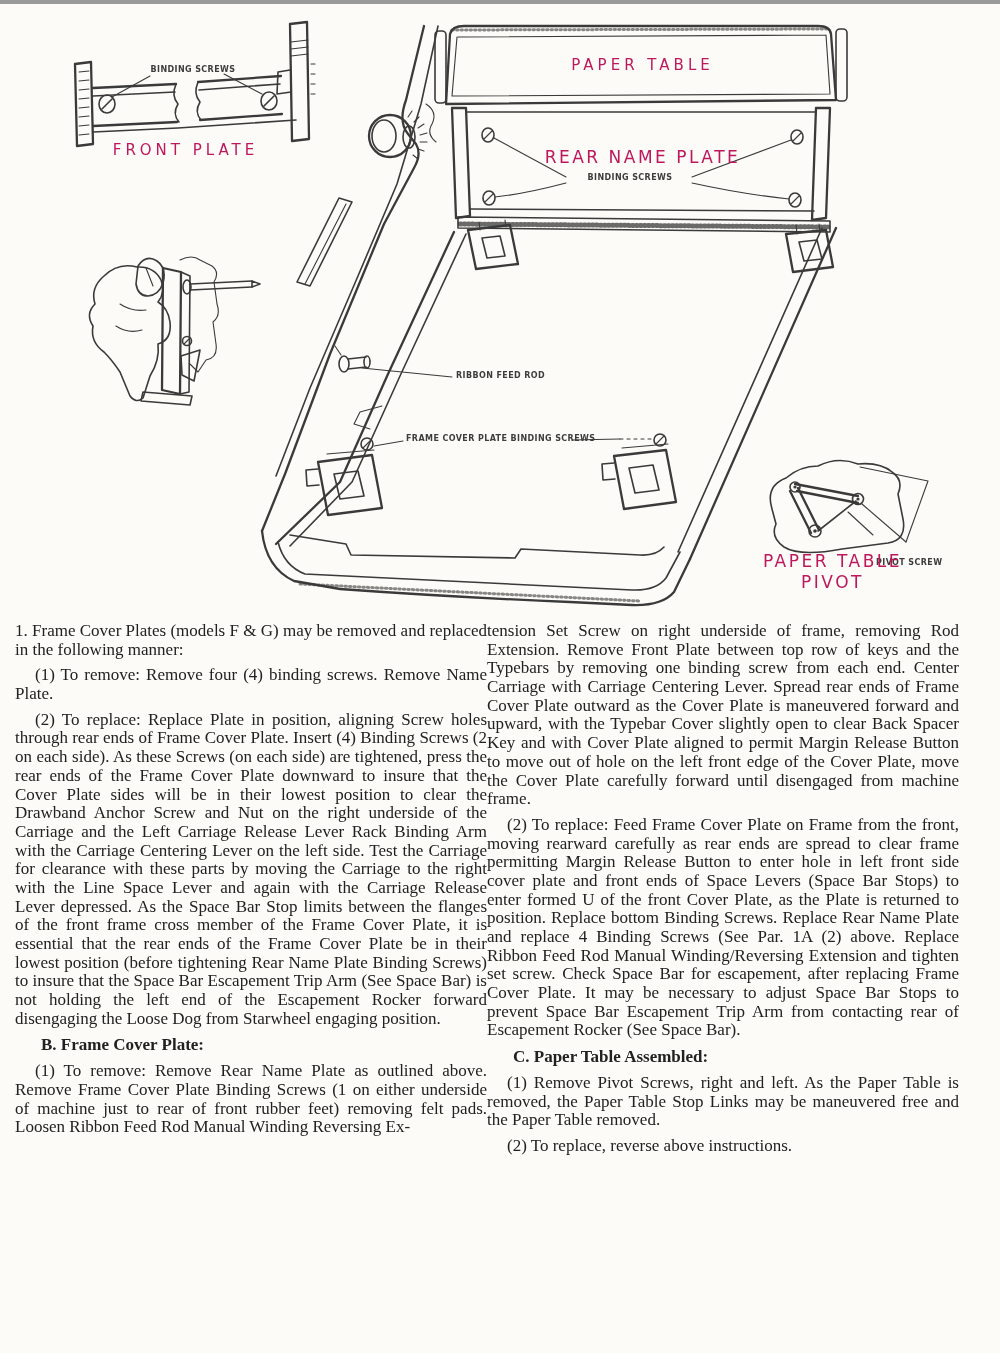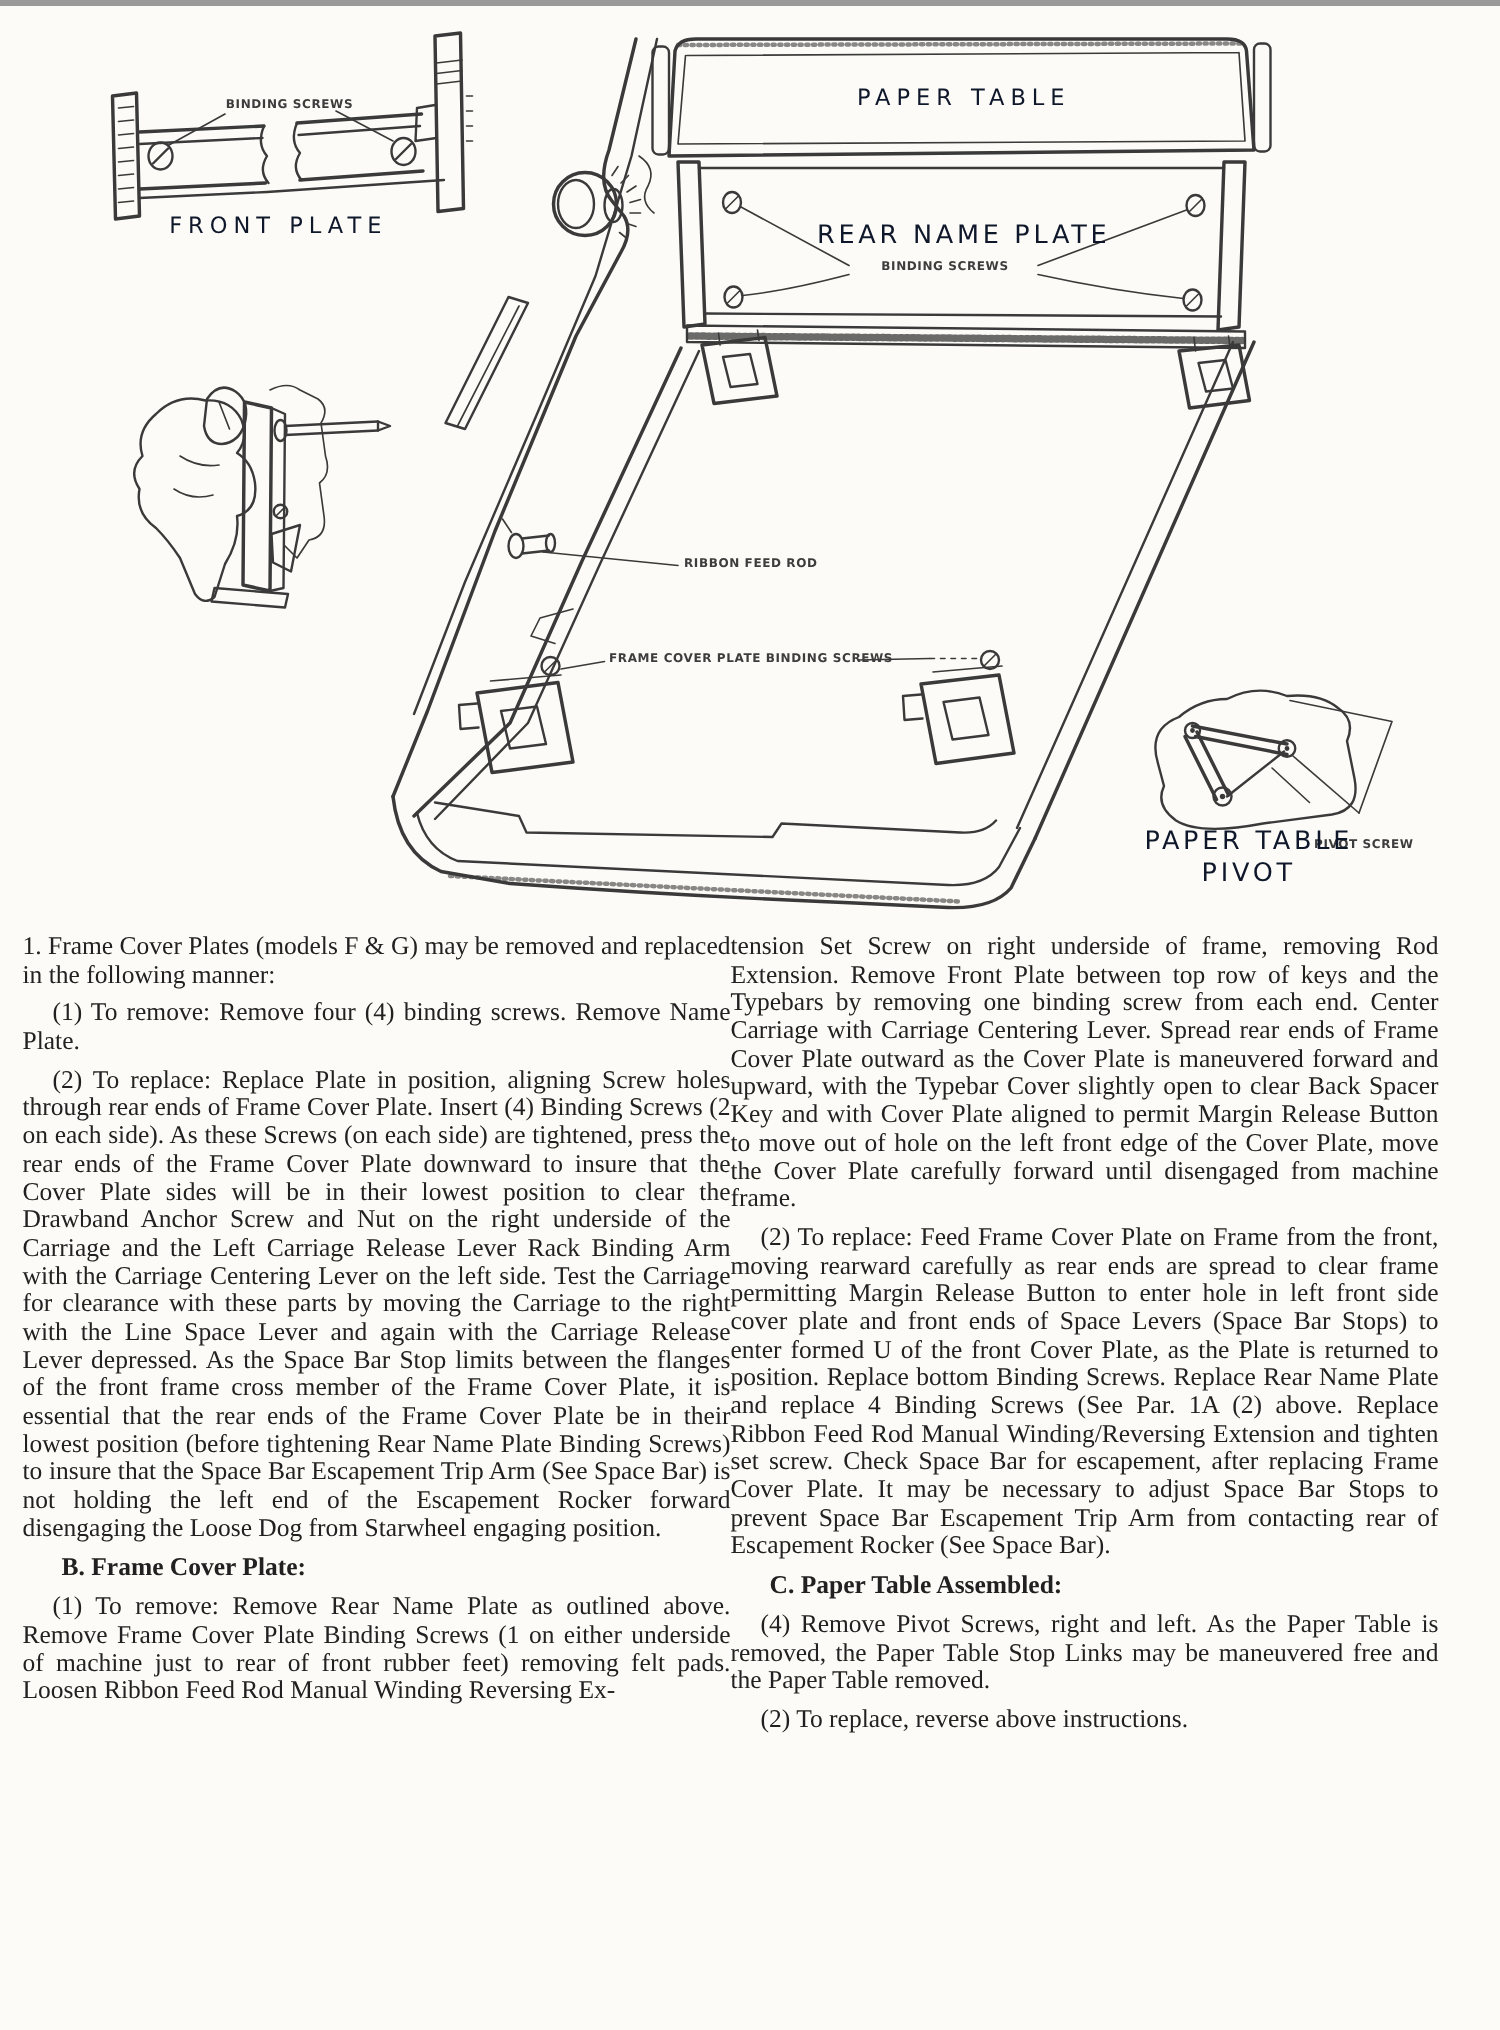--- a/index.html
+++ b/index.html
@@ -11,21 +11,21 @@
   
   .figure{position:absolute;left:0;top:0;width:1000px;height:614px;}
   .figure svg{position:absolute;left:0;top:0;}
   svg *{fill:none;stroke:#3a3a3a;stroke-width:1.6;stroke-linecap:round;stroke-linejoin:round;}
   svg .bold{stroke-width:2.3;}
   svg .thin{stroke-width:1.1;}
   svg .hatch{stroke-width:5;stroke-dasharray:1.5,2.5;opacity:.75;}
   svg .hatch2{stroke-width:3;stroke-dasharray:1.5,3;opacity:.6;}
   svg .dot{fill:#3a3a3a;stroke:none;}
   .fig-label{
-    position:absolute;font-family:"DejaVu Sans",sans-serif;color:#0f172a;
+    position:absolute;font-family:"DejaVu Sans",sans-serif;color:#be185d;
     text-align:center;white-space:nowrap;
   }
   .fig-label.big{font-size:15px;letter-spacing:4px;}
   .fig-label.med{font-size:17px;letter-spacing:2.5px;}
   .fig-label.small{font-size:8px;font-weight:bold;letter-spacing:.4px;color:#3d3d3d;}
   .left-align{text-align:center;}
   
   .text-block{
     position:absolute;top:618px;left:15px;width:972px;
     display:flex;
@@ -213,18 +213,18 @@
       <p class="flush">1. Frame Cover Plates (models F &amp; G) may be removed and replaced in the following manner:</p>
       <p>(1) To remove: Remove four (4) binding screws. Remove Name Plate.</p>
       <p>(2) To replace: Replace Plate in position, aligning Screw holes through rear ends of Frame Cover Plate. Insert (4) Binding Screws (2 on each side). As these Screws (on each side) are tightened, press the rear ends of the Frame Cover Plate downward to insure that the Cover Plate sides will be in their lowest position to clear the Drawband Anchor Screw and Nut on the right underside of the Carriage and the Left Carriage Release Lever Rack Binding Arm with the Carriage Centering Lever on the left side. Test the Carriage for clearance with these parts by moving the Carriage to the right with the Line Space Lever and again with the Carriage Release Lever depressed. As the Space Bar Stop limits between the flanges of the front frame cross member of the Frame Cover Plate, it is essential that the rear ends of the Frame Cover Plate be in their lowest position (before tightening Rear Name Plate Binding Screws) to insure that the Space Bar Escapement Trip Arm (See Space Bar) is not holding the left end of the Escapement Rocker forward disengaging the Loose Dog from Starwheel engaging position.</p>
       <p class="heading">B. Frame Cover Plate:</p>
       <p>(1) To remove: Remove Rear Name Plate as outlined above. Remove Frame Cover Plate Binding Screws (1 on either underside of machine just to rear of front rubber feet) removing felt pads. Loosen Ribbon Feed Rod Manual Winding Reversing Ex-</p>
     </div>
     <div class="col">
       <p class="cont">tension Set Screw on right underside of frame, removing Rod Extension. Remove Front Plate between top row of keys and the Typebars by removing one binding screw from each end. Center Carriage with Carriage Centering Lever. Spread rear ends of Frame Cover Plate outward as the Cover Plate is maneuvered forward and upward, with the Typebar Cover slightly open to clear Back Spacer Key and with Cover Plate aligned to permit Margin Release Button to move out of hole on the left front edge of the Cover Plate, move the Cover Plate carefully forward until disengaged from machine frame.</p>
       <p>(2) To replace: Feed Frame Cover Plate on Frame from the front, moving rearward carefully as rear ends are spread to clear frame permitting Margin Release Button to enter hole in left front side cover plate and front ends of Space Levers (Space Bar Stops) to enter formed U of the front Cover Plate, as the Plate is returned to position. Replace bottom Binding Screws. Replace Rear Name Plate and replace 4 Binding Screws (See Par. 1A (2) above. Replace Ribbon Feed Rod Manual Winding/Reversing Extension and tighten set screw. Check Space Bar for escapement, after replacing Frame Cover Plate. It may be necessary to adjust Space Bar Stops to prevent Space Bar Escapement Trip Arm from contacting rear of Escapement Rocker (See Space Bar).</p>
       <p class="heading">C. Paper Table Assembled:</p>
-      <p>(4) Remove Pivot Screws, right and left. As the Paper Table is removed, the Paper Table Stop Links may be maneuvered free and the Paper Table removed.</p>
+      <p>(1) Remove Pivot Screws, right and left. As the Paper Table is removed, the Paper Table Stop Links may be maneuvered free and the Paper Table removed.</p>
       <p>(2) To replace, reverse above instructions.</p>
     </div>
   </div>
 
 </div>
 
 </body></html>

